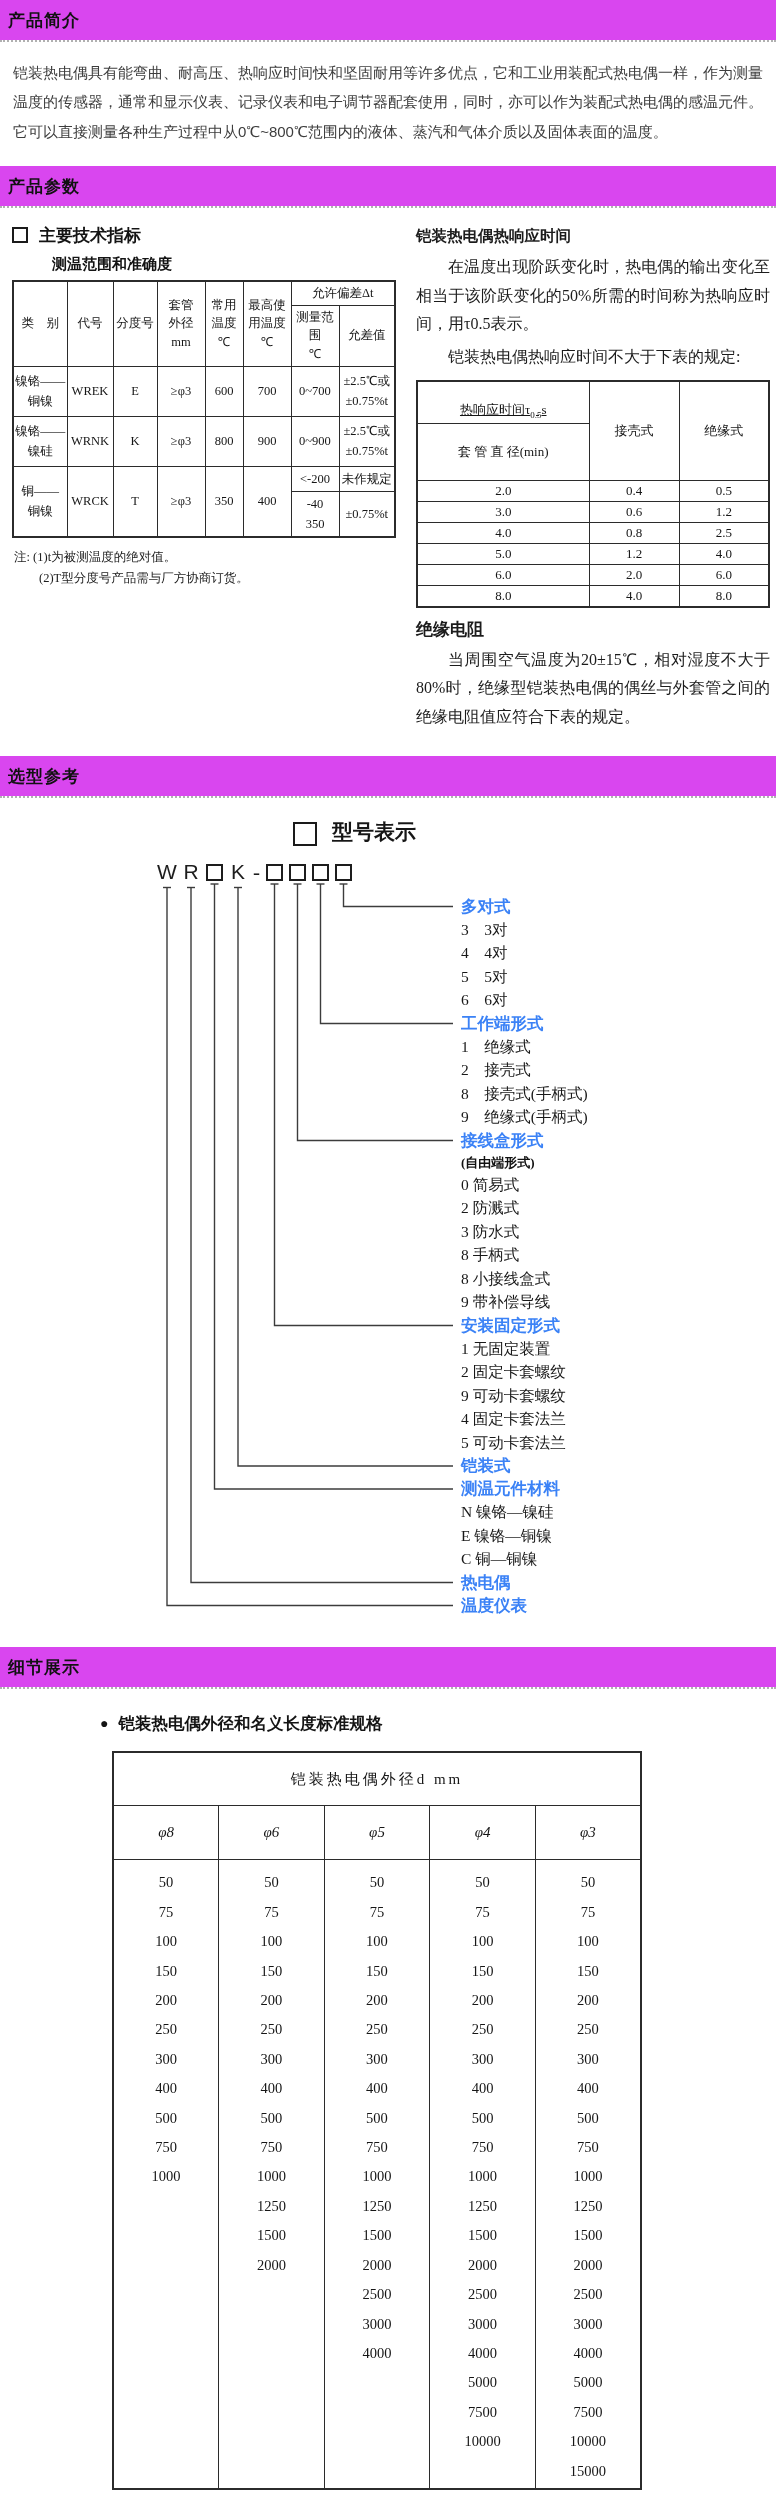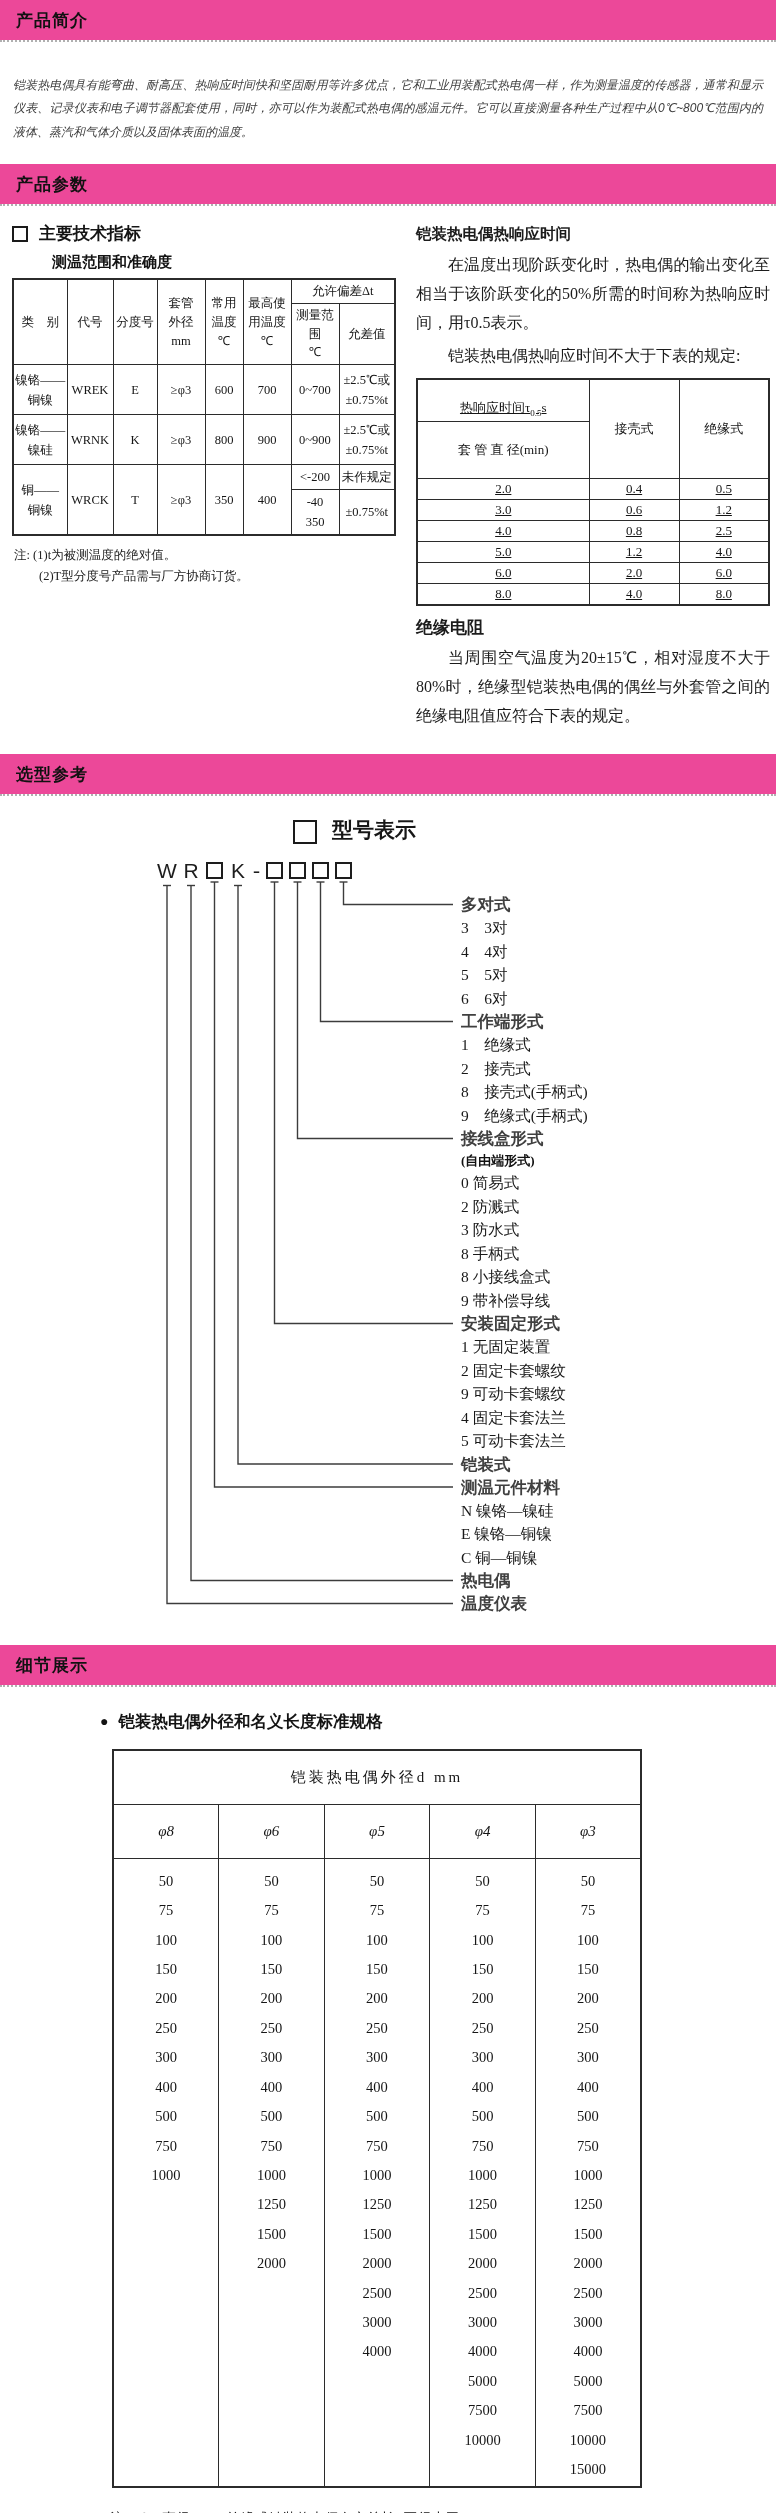--- a/index.html
+++ b/index.html
@@ -1,23 +1,23 @@
 <!DOCTYPE html>
 <html><head>
 <meta charset="utf-8">
 <style>
   * { box-sizing: border-box; }
   html,body { margin:0; padding:0; background:#ffffff; }
   body { width:776px; font-family:"Liberation Sans", sans-serif; color:#222; }
 
-  .section-bar { background:#ec4899; padding:9px 16px 8px; font-size:17px; font-weight:bold; color:#111; letter-spacing:1px; }
+  .section-bar { background:#d946ef; padding:9px 8px 8px; font-size:17px; font-weight:bold; color:#111; letter-spacing:1px; }
   .dotted-sep { border-top:2px dotted #b0b0b0; height:0; }
 
   
-  .intro-para { margin:32px 13px 20px; font-size:12px; line-height:1.95; color:#3d3d3d; text-align:justify;font-style:italic; }
+  .intro-para { margin:16px 13px 20px; font-size:15px; line-height:1.95; color:#3d3d3d; text-align:justify; }
 
   
   .params-wrap { display:flex; padding:16px 10px 20px 12px; }
   .params-left { width:384px; flex:none; }
   .params-right { flex:1; margin-left:20px; font-family:"Liberation Serif", serif; color:#1c1c1c; }
 
   .tech-heading { display:flex; align-items:center; font-size:17px; font-weight:bold; color:#141414; }
   .sq-icon { width:16px; height:16px; border:2.5px solid #1a1a1a; margin-right:11px; flex:none; }
   .sub-heading { font-weight:bold; font-size:15px; margin:8px 0 6px 40px; color:#141414; }
 
@@ -29,38 +29,38 @@
   .range-table th { font-size:12.5px; line-height:1.5; }
   .range-table td { line-height:1.6; height:50px; }
 
   .table-notes { margin:9px 0 0 2px; font-family:"Liberation Serif", serif; font-size:12.5px; color:#1c1c1c; line-height:1.7; }
   .table-notes .n2 { margin-left:25px; }
 
   .resp-heading { font-weight:bold; font-size:15.5px; margin:2px 0 6px; }
   .resp-para { font-size:16px; line-height:1.8; text-indent:2em; margin:0 0 4px; text-align:justify; }
   .resp-table { width:352px; margin-top:8px; font-size:13px; }
   .resp-table th { font-weight:bold; font-size:13px; }
-  .resp-table td { height:21px;text-decoration:underline; }
+  .resp-table td { height:21px; }
   .th-split { padding:0 !important; }
   .th-split .tsp-top { border-bottom:1px solid #2b2b2b; padding:3px 2px;text-decoration:underline; }
   .th-split .tsp-bot { padding:3px 2px; white-space:pre; }
   .tau-sub { font-size:9px; vertical-align:sub; }
   .ins-heading { font-weight:bold; font-size:17px; margin:10px 0 5px; }
 
   
   #diagram { position:relative; padding:20px 0 30px; font-family:"Liberation Serif", serif; }
   #diagram-svg { position:absolute; left:0; top:0; pointer-events:none; }
   .model-heading { margin-left:293px; display:flex; align-items:flex-end; font-size:21px; font-weight:bold; color:#161616; }
   .sq-icon-lg { width:24px; height:24px; border:2.5px solid #1a1a1a; margin-right:15px; flex:none; }
   #code-line { margin:14px 0 0 155px; display:flex; align-items:center; }
   .code-letter { display:inline-block; width:20px; text-align:center; font-size:21px; font-family:"Liberation Sans", sans-serif; color:#1d1d1d; margin:0 2px; }
   .code-dash { display:inline-block; width:13px; text-align:center; font-size:21px; color:#1d1d1d; }
   .code-box { display:inline-block; width:17px; height:17px; border:2px solid #1d1d1d; margin:0 3px; }
   #diagram-labels { margin:10px 0 0 461px; }
-  .grp-label { font-weight:bold; font-size:16.5px; line-height:23px; color:#404040; white-space:pre; }
+  .grp-label { font-weight:bold; font-size:16.5px; line-height:23px; color:#3b82f6; white-space:pre; }
   .grp-sublabel { font-weight:bold; font-size:13px; line-height:21px; color:#111; }
   .grp-item { font-size:15.5px; line-height:23.5px; color:#181818; white-space:pre; }
 
   
   .details-heading { margin:24px 0 16px 100px; font-size:16.5px; font-weight:bold; font-family:"Liberation Serif", serif; color:#141414; display:flex; align-items:center; }
   .bullet { margin-right:10px; font-size:14px; }
   .lengths-table { margin-left:112px; width:530px; font-family:"Liberation Serif", serif; }
   .lengths-table th { font-size:15px; }
   .lt-span-header { height:54px; font-weight:bold; font-size:16px; letter-spacing:3px; }
   .lt-col-header { height:54px; font-weight:normal; font-style:italic; }

